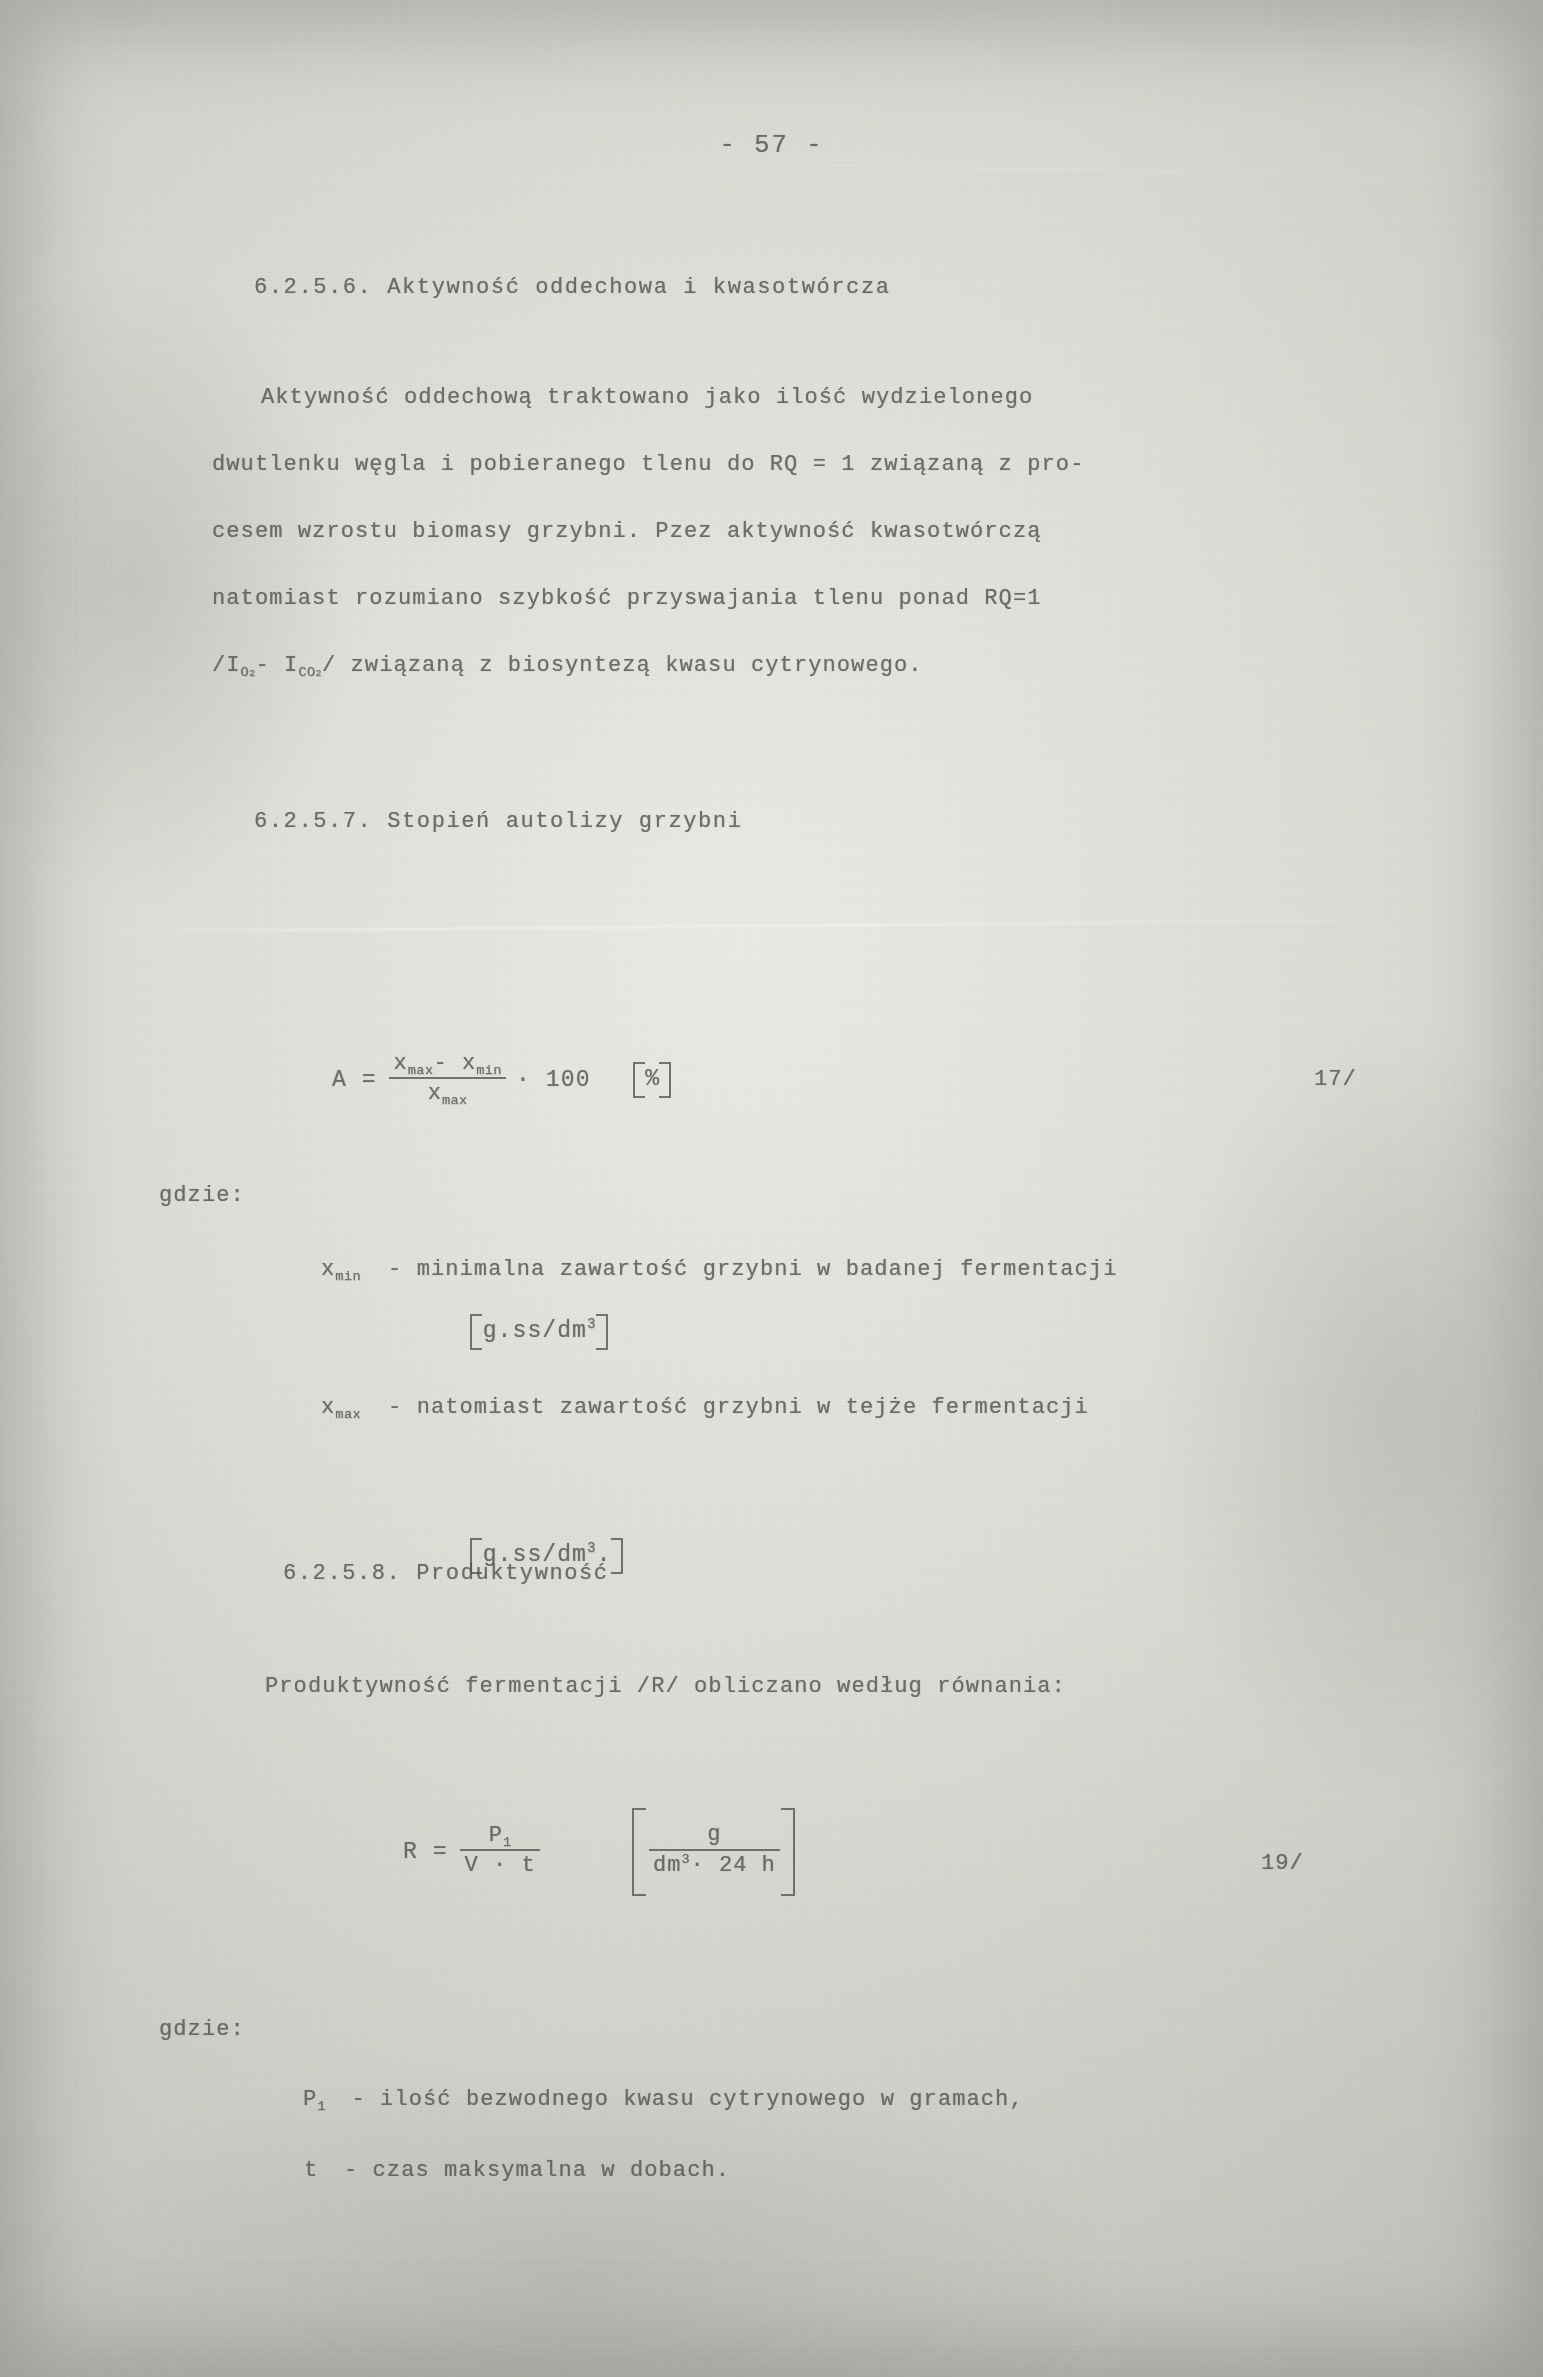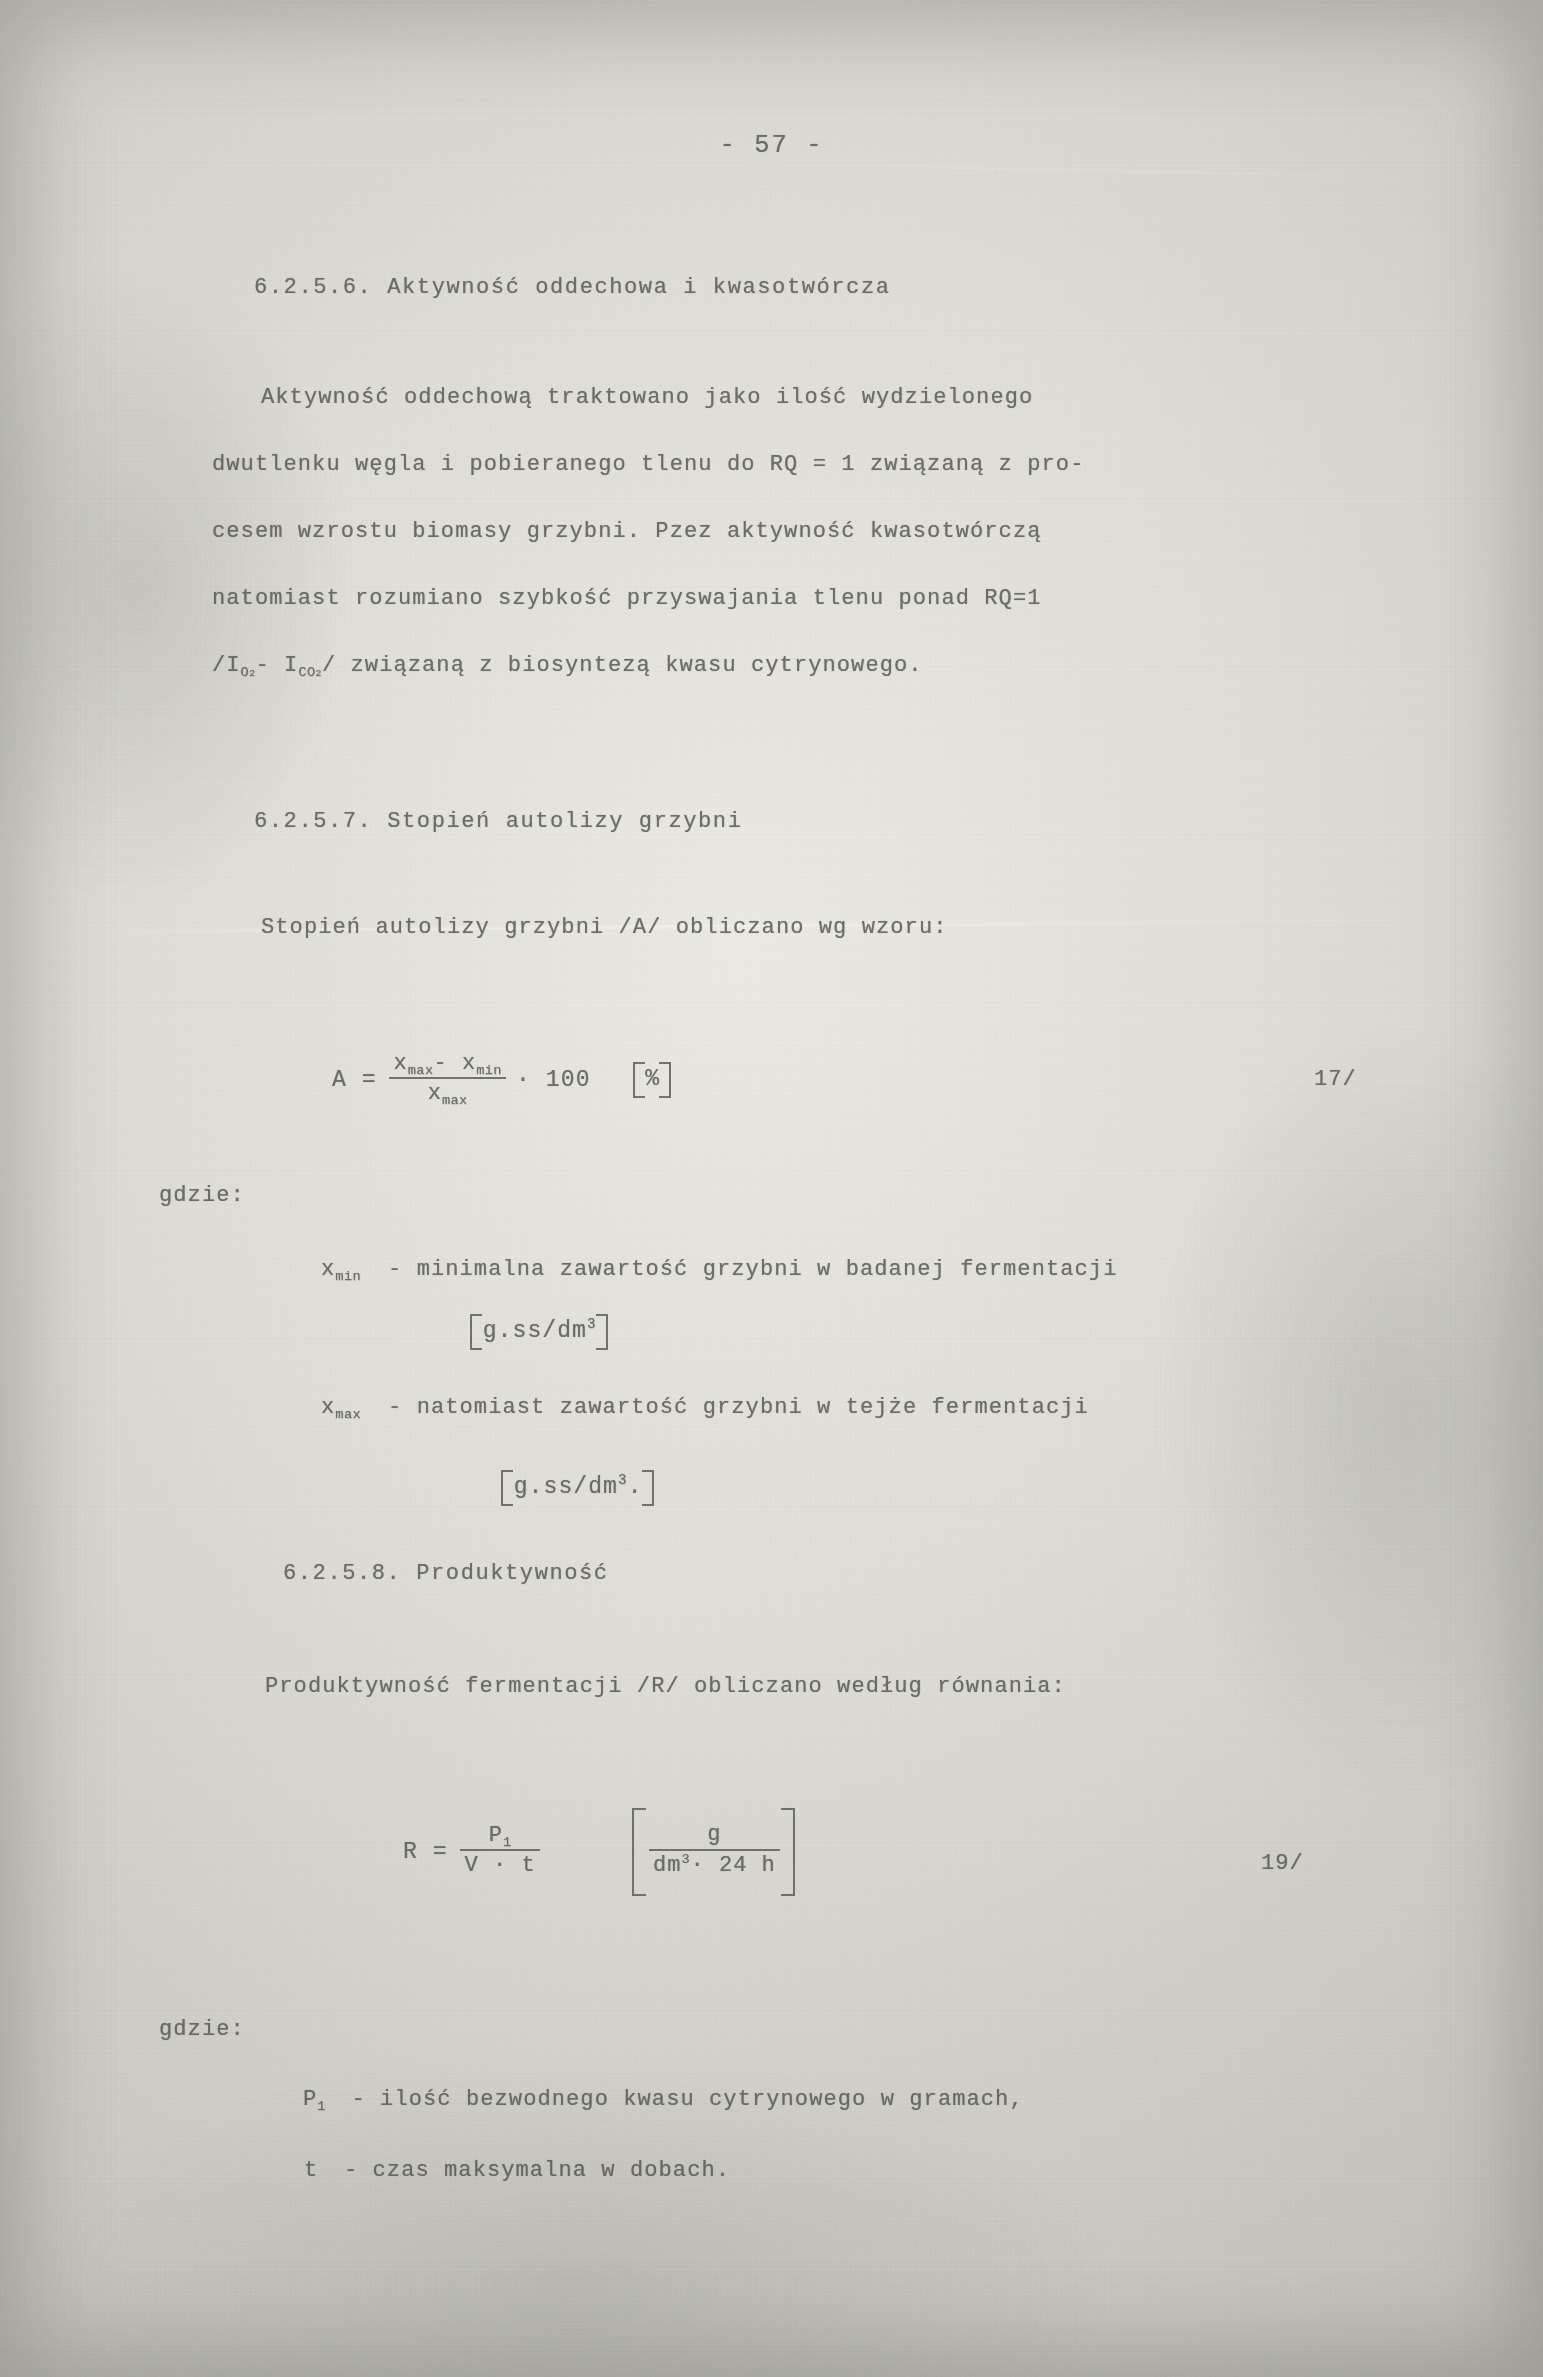--- a/index.html
+++ b/index.html
@@ -207,21 +207,20 @@
     </div>
 
     <div class="txt body-line" style="left:212px; top:586px;">natomiast rozumiano szybkość przyswajania tlenu ponad RQ=1</div>
 
     <div class="txt body-line" style="left:212px; top:653px;">
       <span>/I</span><sub>O</sub><sub style="font-size:0.45em">2</sub><span>- I</span><sub>CO</sub><sub style="font-size:0.45em">2</sub><span>/ związaną z biosyntezą kwasu cytrynowego.</span>
     </div>
 
     <div class="txt heading" style="left:254px; top:809px;">6.2.5.7. Stopień autolizy grzybni</div>
 
-    <div class="txt body-line" style="left:261px; top:915px;">Stopień autolizy grzybni /A/ obliczano wg wzoru:</div>
 
     <div class="txt formula" style="left:332px; top:1052px;">
       <span class="inlinerow">
         <span>A =</span>
         <span class="frac" style="margin-left:12.7px;">
           <span class="num"><span>x</span><sub>max</sub><span>- x</span><sub>min</sub></span>
           <span class="den"><span>x</span><sub>max</sub></span>
         </span>
         <span style="margin-left:10px;">· 100</span>
         <span class="brk" style="margin-left:42px;"><span>%</span></span>
@@ -236,21 +235,21 @@
       <span style="margin-left:12.7px;">- minimalna zawartość grzybni w badanej fermentacji</span>
     </div>
     <div class="txt formula" style="left:470px; top:1314px;">
       <span class="brk"><span>g.ss/dm</span><sup>3</sup></span>
     </div>
 
     <div class="txt body-line" style="left:321px; top:1395px;">
       <span>x</span><sub>max</sub>
       <span style="margin-left:12.7px;">- natomiast zawartość grzybni w tejże fermentacji</span>
     </div>
-    <div class="txt formula" style="left:470px; top:1470px;margin-left:31px;">
+    <div class="txt formula" style="left:470px; top:1538px;">
       <span class="brk"><span>g.ss/dm</span><sup>3</sup><span>.</span></span>
     </div>
 
     <div class="txt heading" style="left:283px; top:1561px;">6.2.5.8. Produktywność</div>
 
     <div class="txt body-line" style="left:265px; top:1674px;">Produktywność fermentacji /R/ obliczano według równania:</div>
 
     <div class="txt formula" style="left:403px; top:1808px;">
       <span class="inlinerow">
         <span>R =</span>

